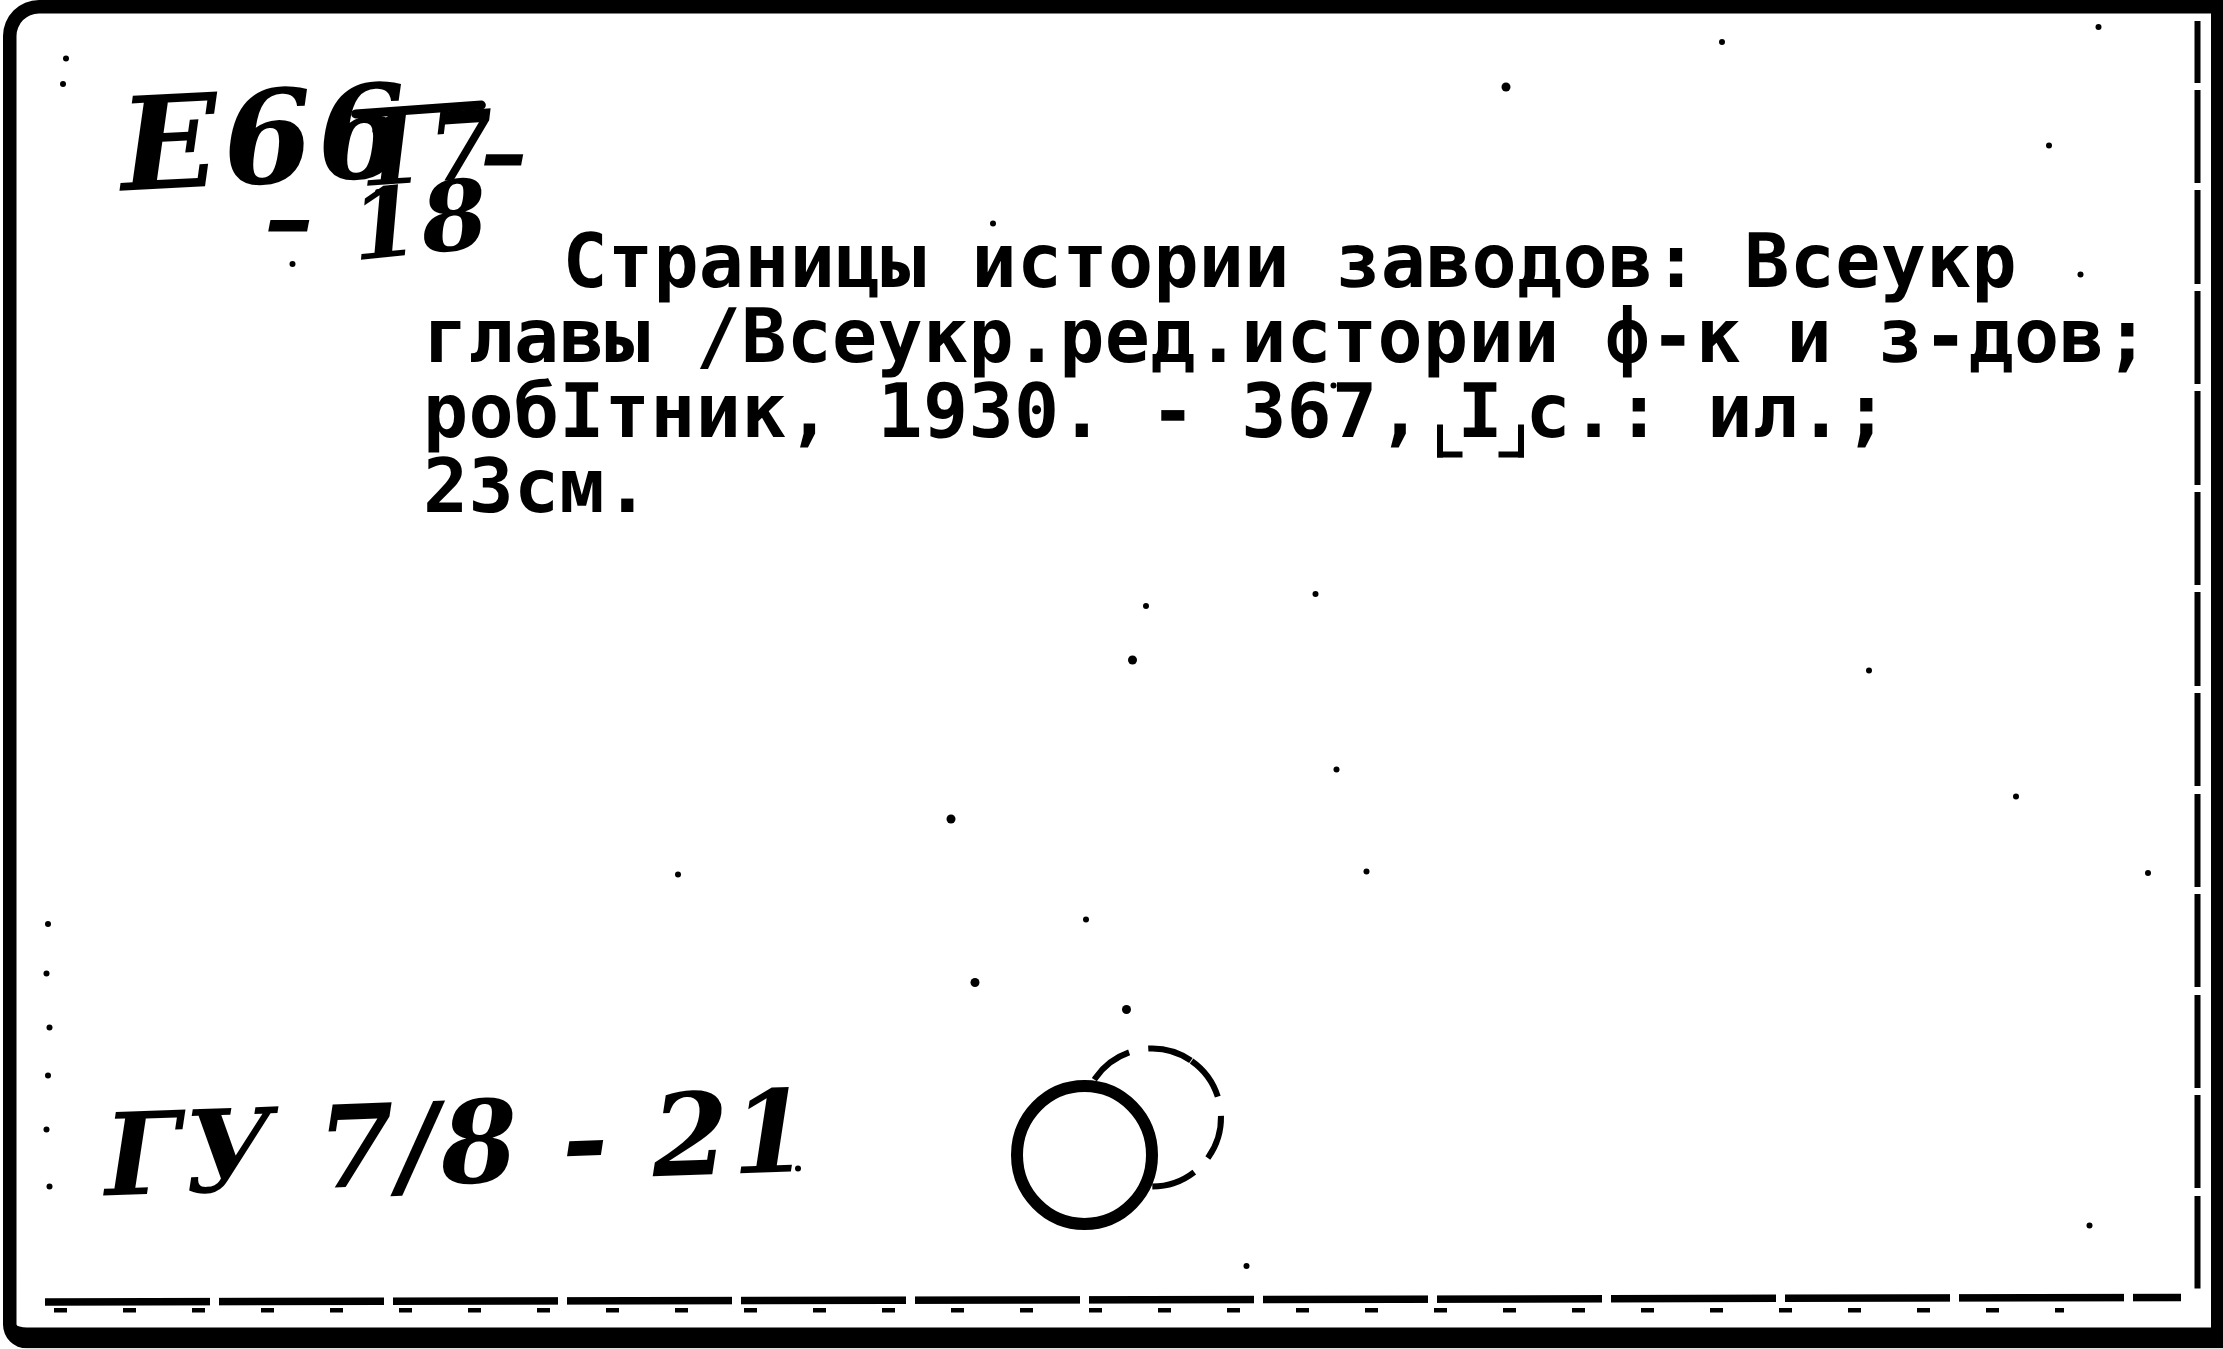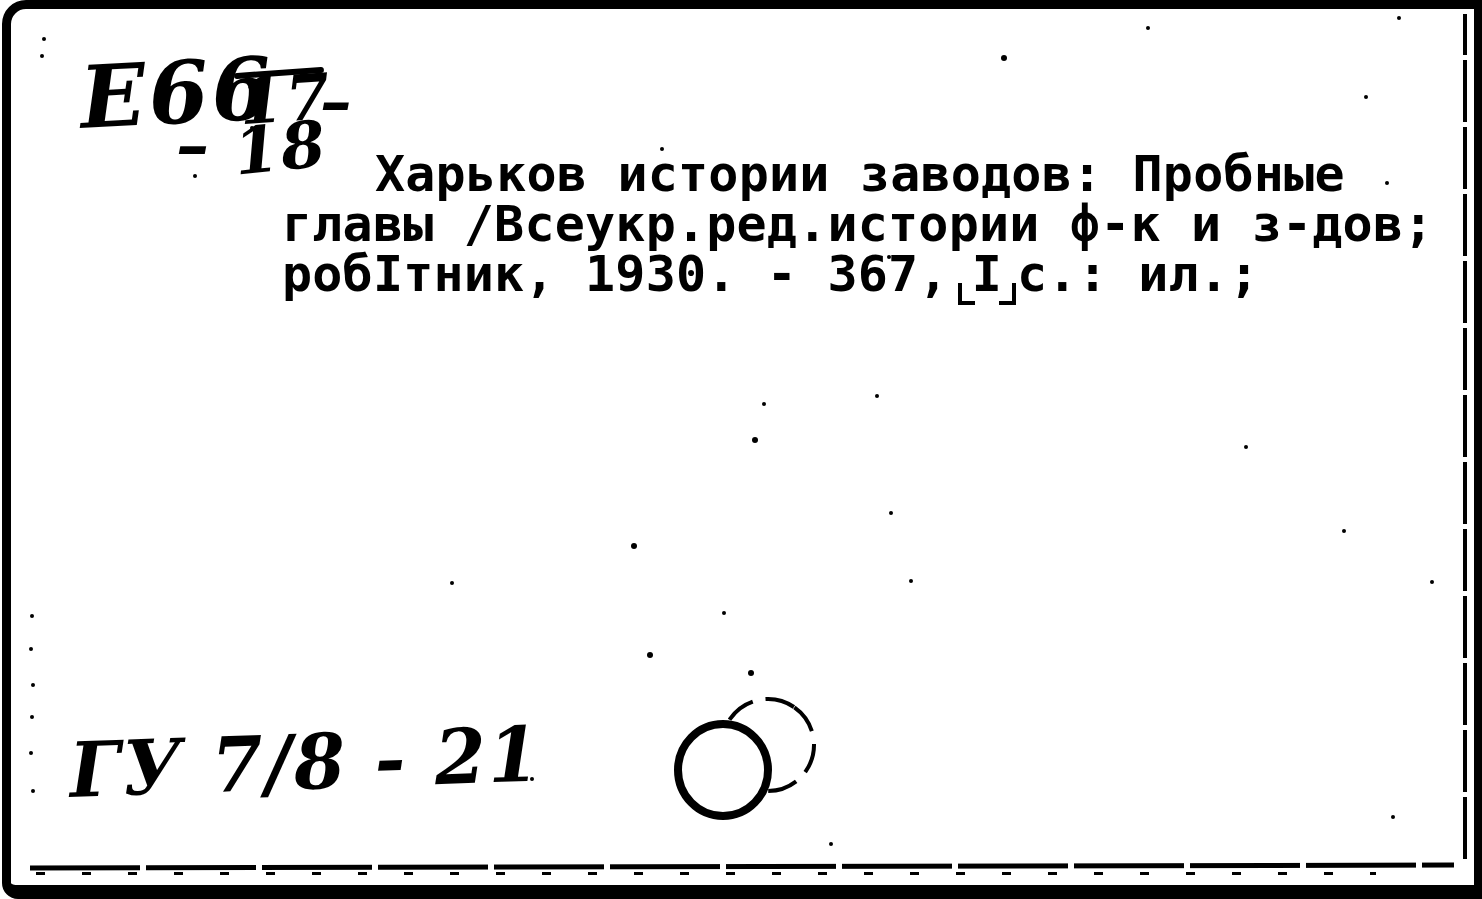--- a/index.html
+++ b/index.html
@@ -125,23 +125,24 @@
   <div>
     <span class="hand cn-main">Е66</span>
     <span class="hand cn-upper">17</span>
     <span class="hand cn-upper-dash">–</span>
     <div class="cn-overbar"></div>
     <span class="hand cn-lower-dash">–</span>
     <span class="hand cn-lower">18</span>
   </div>
 
   <div class="entry">
-    <div class="line1">Харьков истории заводов: Пробные</div>
+    <div class="line1">Страницы истории заводов: Всеукр</div>
     <div>главы /Всеукр.ред.истории ф-к и з-дов;</div>
     <div><span>робІтник, 1930. - 367,</span><span class="boxed">I</span><span>с.: ил.;</span></div>
+    <div>23см.</div>
   </div>
 
   <span class="hand shelf-note">ГУ 7/8 - 21</span>
 
   <svg class="stamp" width="180" height="140" viewBox="0 0 180 140">
     <circle cx="118" cy="57" r="46" fill="none" stroke="#000" stroke-width="4" stroke-dasharray="30 13" transform="rotate(-55 118 57)"></circle>
     <ellipse cx="73" cy="82" rx="45" ry="46" fill="#ffffff" stroke="#000" stroke-width="8"></ellipse>
   </svg>
 
   <div class="noise"></div>

